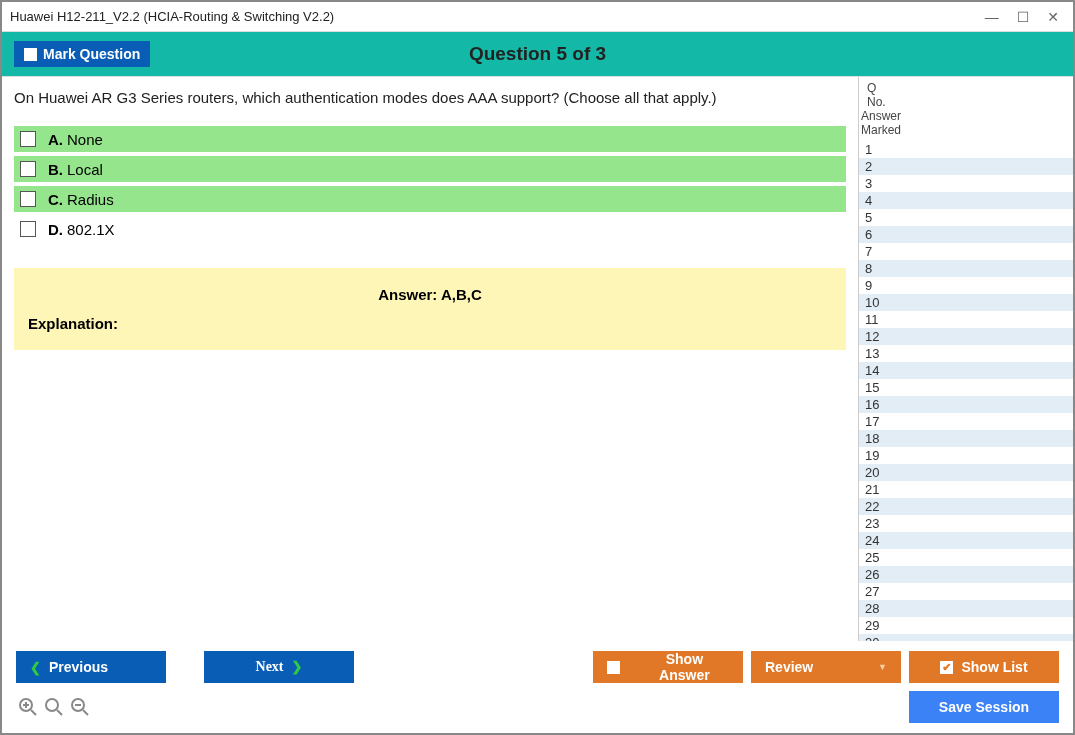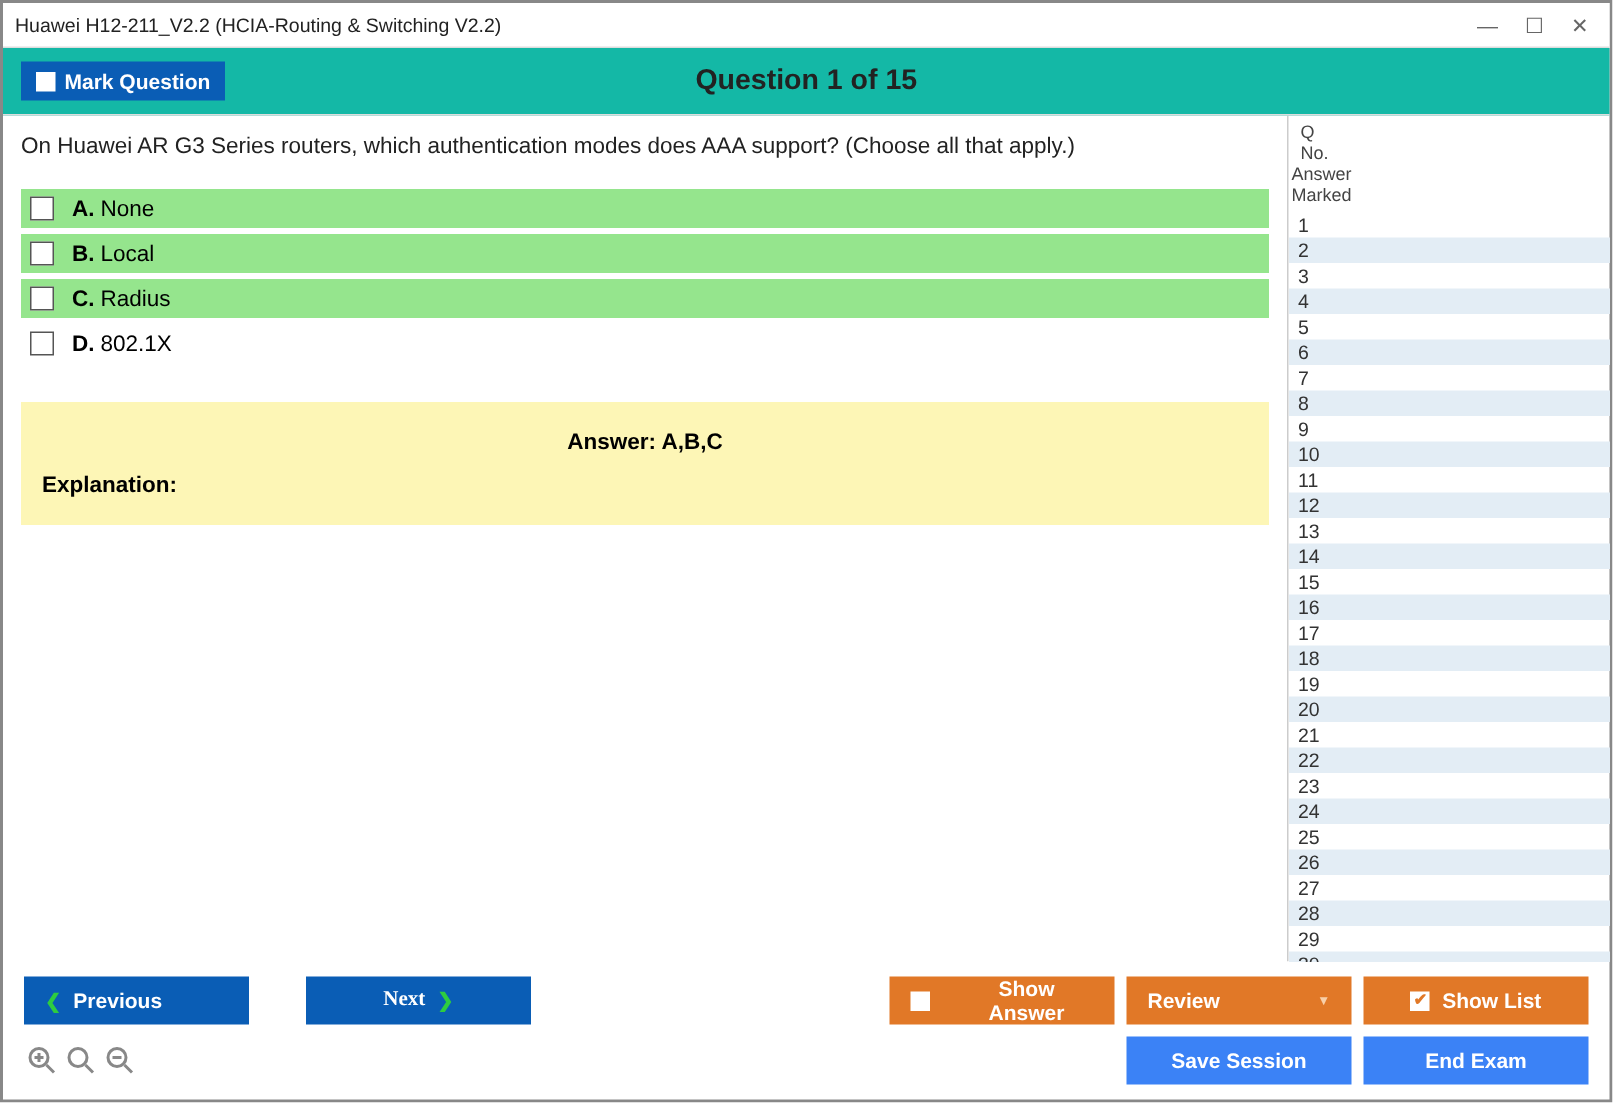--- a/index.html
+++ b/index.html
@@ -70,21 +70,21 @@
       <span>☐</span>
       <span>✕</span>
     </div>
   </div>
 
   <div class="headerbar">
     <button class="mark-btn">
       <span class="box"></span>
       <span>Mark Question</span>
     </button>
-    <div class="qtitle">Question 1 of 15</div>
+    <div class="qtitle">Question 5 of 3</div>
   </div>
 
   <div class="content">
     <div class="main">
       <div class="question-text">On Huawei AR G3 Series routers, which authentication modes does AAA support? (Choose all that apply.)</div>
       <div class="options" id="options">
           <div class="option correct">
             <span class="cb"></span>
             <span class="letter">A.</span>
             <span> None</span>
@@ -257,18 +257,15 @@
               <circle cx="8" cy="8" r="6" fill="none" stroke="#888" stroke-width="2"></circle>
               <line x1="13" y1="13" x2="18" y2="18" stroke="#888" stroke-width="2"></line>
               <line x1="5" y1="8" x2="11" y2="8" stroke="#888" stroke-width="2"></line>
             </svg>
           </span>
       </div>
       <div class="spacer"></div>
       <button class="btn btn-dark btn-save">
         <span>Save Session</span>
       </button>
-      <button class="btn btn-dark btn-end">
-        <span>End Exam</span>
-      </button>
     </div>
   </div>
 </div>
 
 </body></html>

